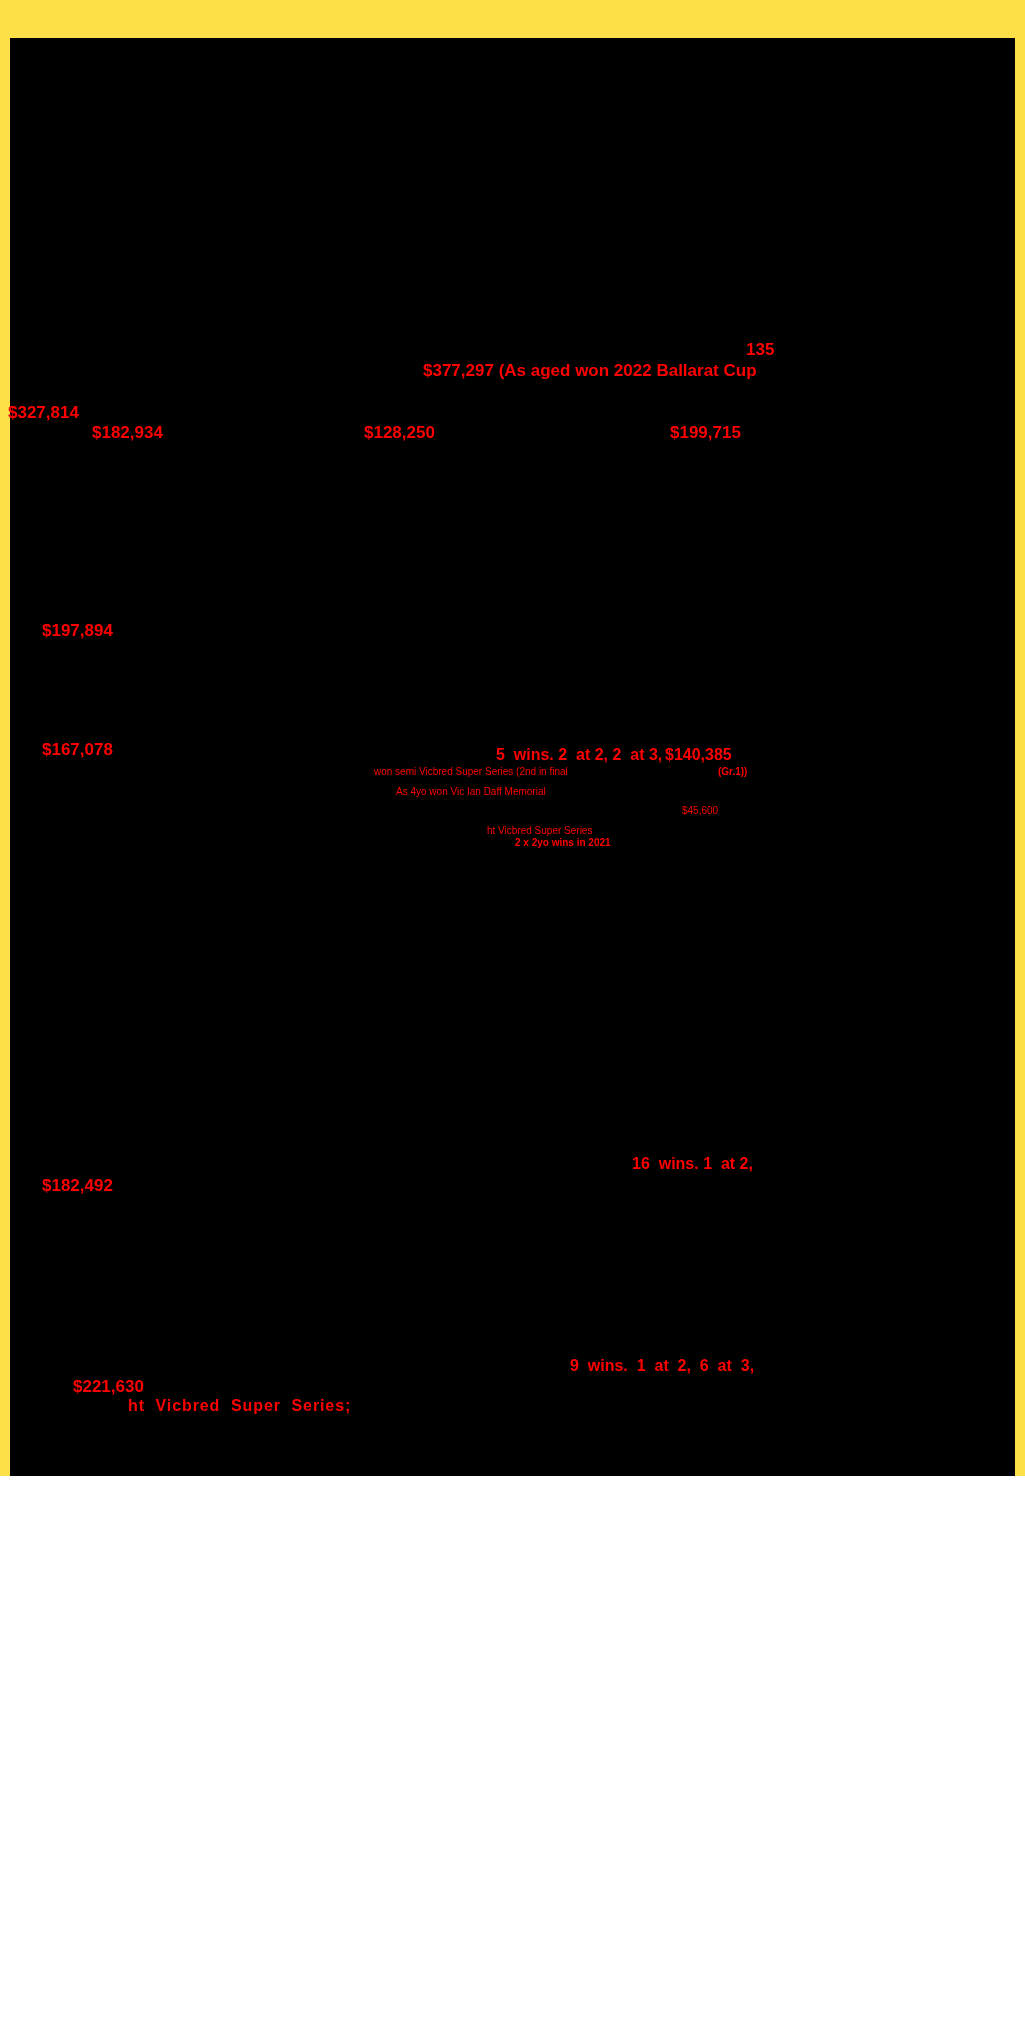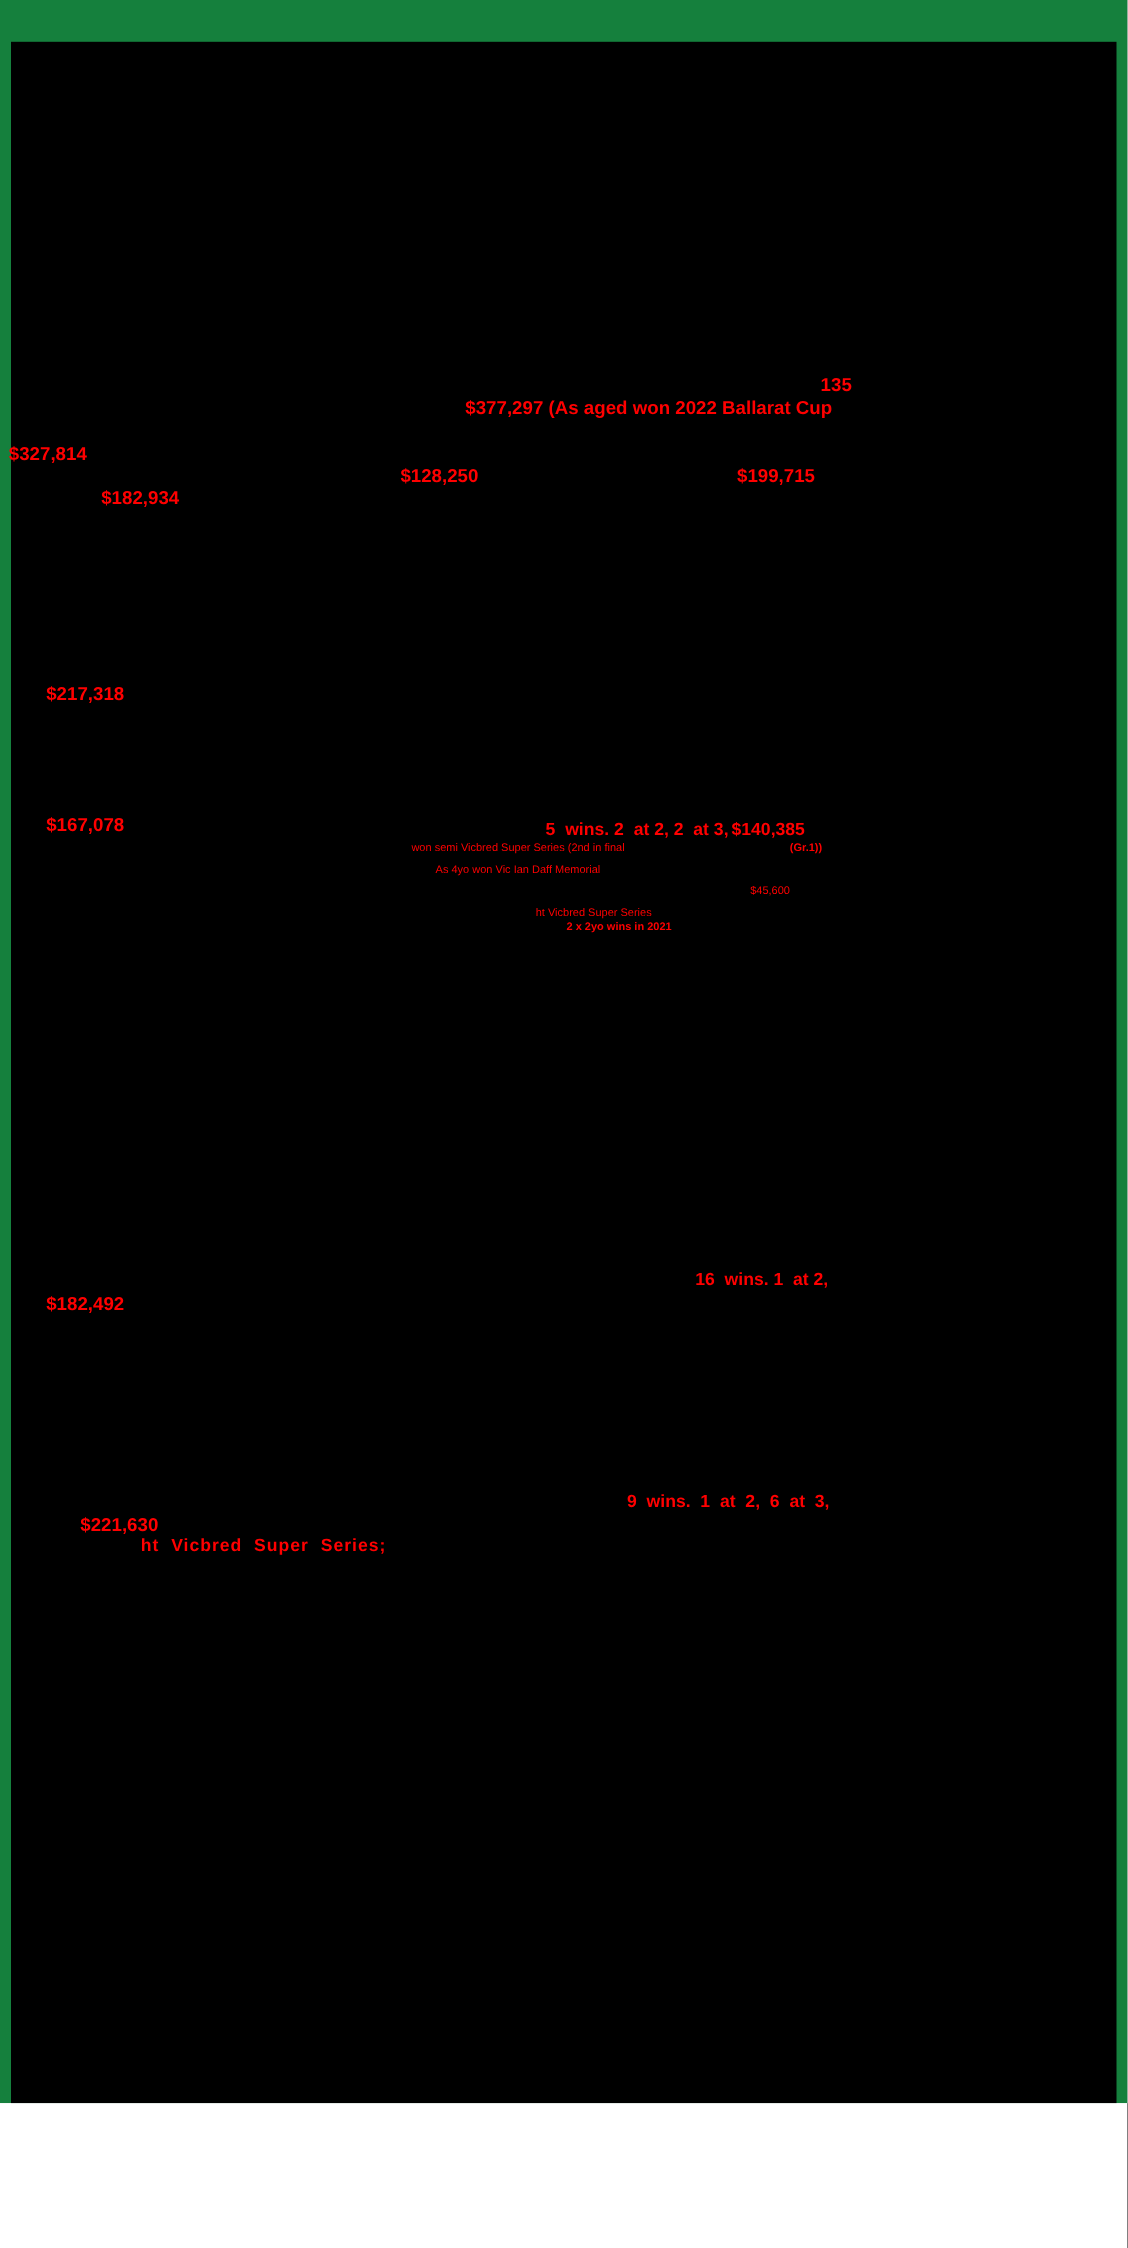--- a/index.html
+++ b/index.html
@@ -6,22 +6,22 @@
     margin: 0;
     padding: 0;
     background: #ffffff;
   }
   body {
     font-family: "Liberation Sans", sans-serif;
   }
   #page {
     position: relative;
     width: 1025px;
-    height: 1912px;
-    background: #15803d;
+    height: 1476px;
+    background: #fde047;
     overflow: hidden;
   }
   #sheet {
     position: absolute;
     left: 10px;
     top: 38px;
     width: 1005px;
     height: 1968px;
     background: #000000;
   }
@@ -43,27 +43,27 @@
 <div id="page">
   <div id="sheet">
 
     <div class="txt b s17" style="left:736px; top:303px;">135</div>
 
     <div class="txt b s17" style="left:413px; top:324px;">$377,297 (As aged won 2022 Ballarat Cup</div>
 
 
     <div class="txt b s17" style="left:-2px; top:366px;">$327,814</div>
 
-    <div class="txt b s17" style="left:82px; top:406px;">$182,934</div>
+    <div class="txt b s17" style="left:82px; top:386px;">$182,934</div>
 
     <div class="txt b s17" style="left:354px; top:386px;">$128,250</div>
 
     <div class="txt b s17" style="left:660px; top:386px;">$199,715</div>
 
-    <div class="txt b s17" style="left:32px; top:584px;">$217,318</div>
+    <div class="txt b s17" style="left:32px; top:584px;">$197,894</div>
 
     <div class="txt b s17" style="left:32px; top:703px;">$167,078</div>
 
     <div class="txt s16" style="left:486px; top:709px;">5  wins. 2  at 2, 2  at 3,</div>
     <div class="txt b s16" style="left:655px; top:709px;">$140,385</div>
 
     <div class="txt s15" style="left:364px; top:729px;">won semi Vicbred Super Series (2nd in final</div>
     <div class="txt b s15" style="left:708px; top:729px;">(Gr.1))</div>
 
     <div class="txt s15" style="left:386px; top:749px;">As 4yo won Vic Ian Daff Memorial</div>

